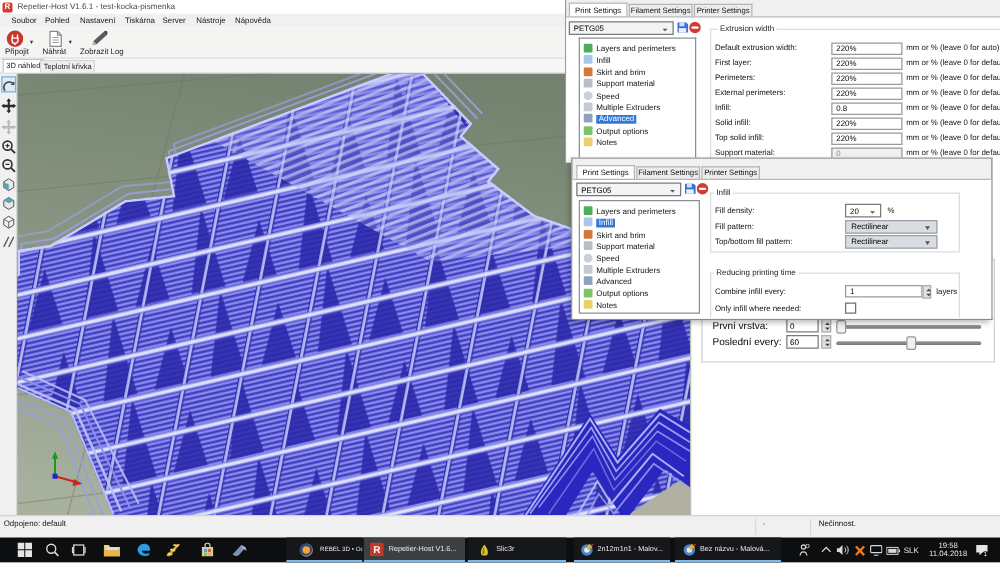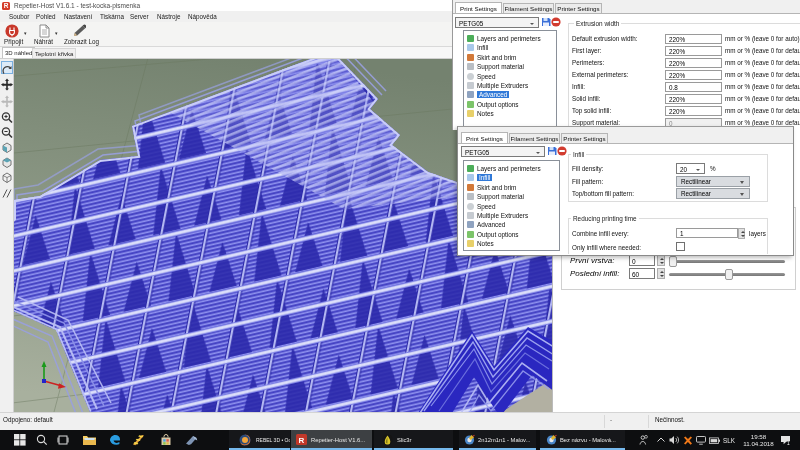--- a/index.html
+++ b/index.html
@@ -19,21 +19,21 @@
 .vtab.on{background:#fff;top:0;border-color:#c4c4c4;}
 .vtab.off{background:#f0efef;top:1px;height:10px;border-color:#d6d6d6;}
 
 #lefttools{left:0;top:59px;width:14px;height:353px;background:#f0f0f0;border-right:1px solid #cfcfcf;}
 .ltool{position:absolute;left:1px;width:12px;height:13px;}
 
 #viewport{left:14px;top:59px;width:538px;height:353px;background:#8a9788;}
 
 #rightpanel{left:552px;top:57px;width:248px;height:355px;background:#ffffff;border-left:1px solid #bbb;}
 #grpbox{left:8px;top:150px;width:235px;height:83px;border:1px solid #d0d0d0;}
-.bigl{font-size:8px;color:#000;position:absolute;font-style:italic;}
+.bigl{font-size:8px;color:#000;position:absolute;}
 .spin{position:absolute;width:26px;height:11px;border:1px solid #7a7a7a;background:#fff;font-size:6.5px;padding:1.5px 0 0 2px;color:#000;}
 .spinarr{position:absolute;width:8px;height:11px;border:1px solid #adadad;background:#e1e1e1;}
 .spinarr:before{content:"";position:absolute;left:1.5px;top:1.5px;border-left:2px solid transparent;border-right:2px solid transparent;border-bottom:2.5px solid #444;}
 .spinarr:after{content:"";position:absolute;left:1.5px;bottom:1.5px;border-left:2px solid transparent;border-right:2px solid transparent;border-top:2.5px solid #444;}
 .slider{position:absolute;height:3px;background:linear-gradient(#999,#777);border-radius:2px;}
 .thumb{position:absolute;width:8px;height:11px;background:#f0f0f0;border:1px solid #999;border-radius:2px;top:-4px;}
 
 .swin{background:#f0f0f0;}
 #win1{left:452px;top:0;width:348px;height:130px;border-left:1px solid #9a9a9a;}
 #win2{left:457px;top:126px;width:337px;height:130px;border:1px solid #8a8a8a;border-top:1px solid #9a9a9a;box-shadow:-2px 2px 4px rgba(0,0,0,.25);}
@@ -242,21 +242,21 @@
     </g>
   </svg></div>
 
   <div class="abs" id="rightpanel">
     <div class="abs" id="grpbox"></div>
     <div class="bigl" style="left:17px;top:199px;">První vrstva:</div>
     <div class="spin" style="left:76px;top:198px;">0</div>
     <div class="spinarr" style="left:104px;top:198px;"></div>
     <div class="slider" style="left:116px;top:203px;width:116px;"></div>
     <div class="thumb" style="left:116px;top:199px;"></div>
-    <div class="bigl" style="left:17px;top:212px;">Poslední infill:</div>
+    <div class="bigl" style="left:17px;top:212px;">Poslední every:</div>
     <div class="spin" style="left:76px;top:211px;">60</div>
     <div class="spinarr" style="left:104px;top:211px;"></div>
     <div class="slider" style="left:116px;top:216px;width:116px;"></div>
     <div class="thumb" style="left:172px;top:212px;"></div>
   </div>
 
   <div class="abs swin" id="win1">
     <div class="scontent" style="left:0;top:13px;width:348px;height:117px;"></div>
     <div class="stab on" style="left:2px;top:2px;width:47px;height:11px;"><span style="position:relative;top:0.5px">Print Settings</span></div>
     <div class="stab off" style="left:50px;top:3px;width:51px;">Filament Settings</div>

